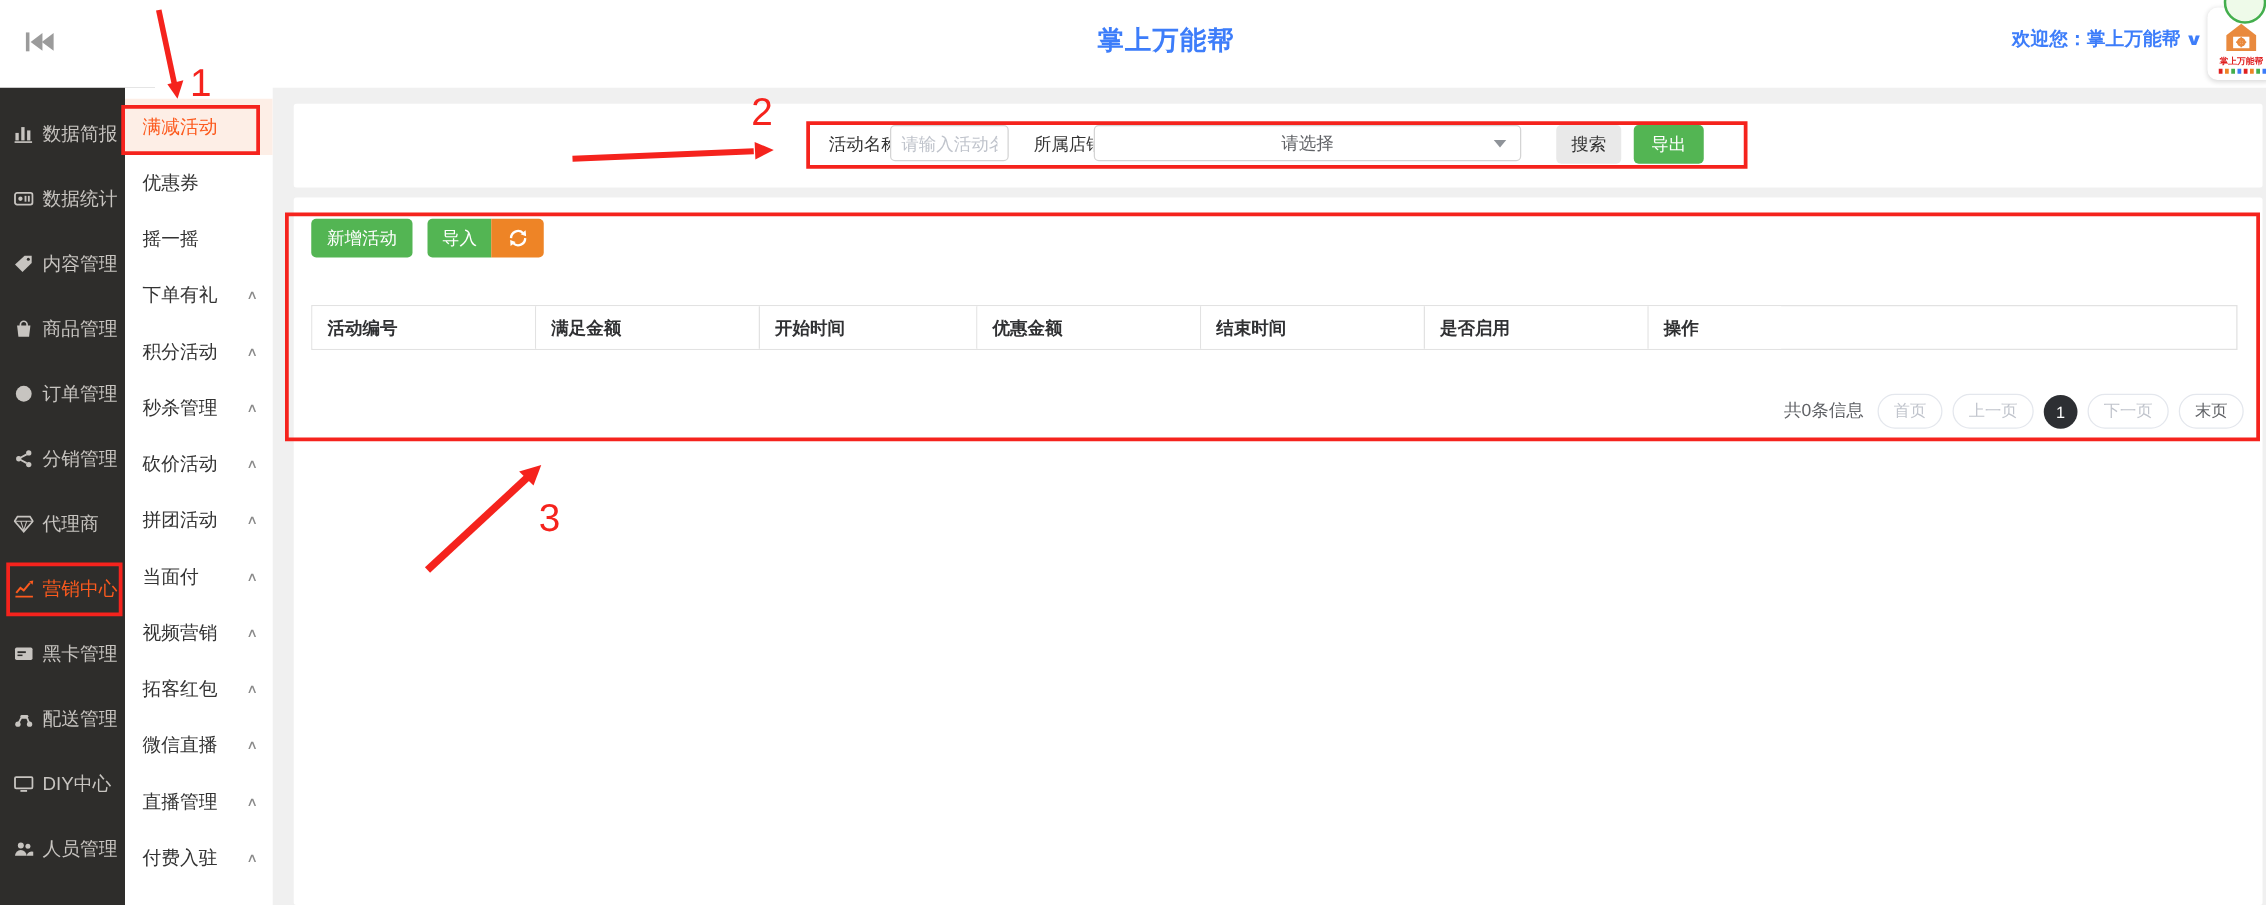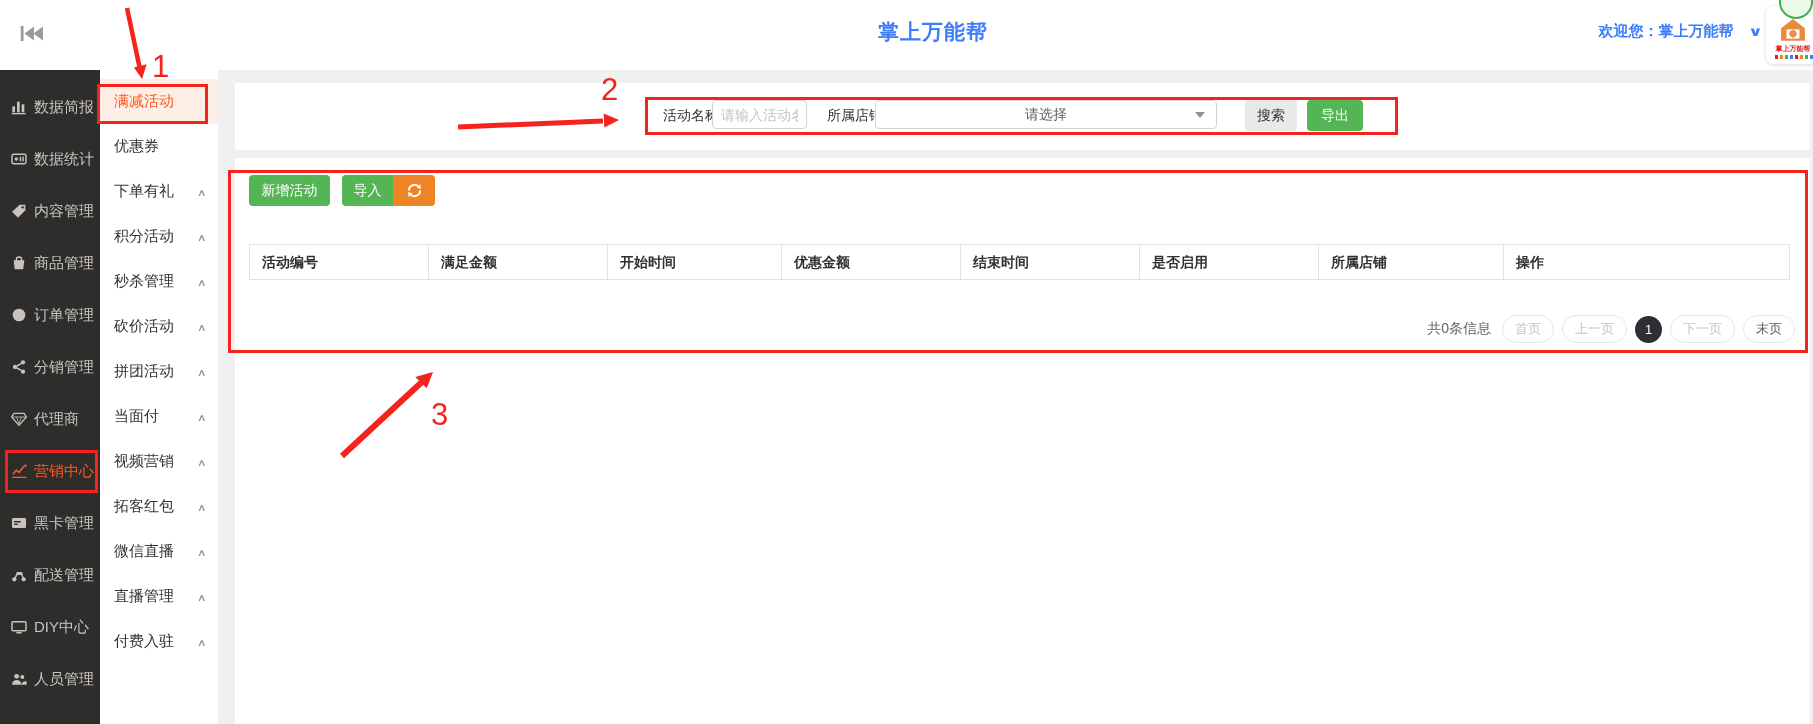--- a/index.html
+++ b/index.html
@@ -4,21 +4,21 @@
 <style>
   html,body{margin:0;padding:0;}
   body{font-family:"Liberation Sans","DejaVu Sans",sans-serif;}
   #app{position:relative;width:1813px;height:724px;overflow:hidden;background:#ffffff;}
 
   
   .header{position:absolute;left:0;top:0;width:1813px;height:70px;background:#fff;z-index:5;}
   .collapse{position:absolute;left:20px;top:25px;width:26px;height:17px;cursor:pointer;}
   .collapse svg{width:100%;height:100%;}
   .app-title{position:absolute;left:878px;top:18px;font-size:21px;font-weight:bold;color:#3d7dfa;letter-spacing:1px;}
-  .welcome{position:absolute;right:52px;top:22px;display:flex;align-items:center;gap:17px;cursor:pointer;}
+  .welcome{position:absolute;right:52px;top:22px;display:flex;align-items:center;gap:6px;cursor:pointer;}
   .welcome .w-text{font-size:15px;font-weight:bold;color:#3d7dfa;white-space:nowrap;}
   .welcome .w-caret{font-size:13px;color:#3d7dfa;font-weight:bold;transform:scaleX(1.4);}
   .logo-badge{position:absolute;left:1766px;top:6px;width:54px;height:58px;background:#fff;border-radius:8px;box-shadow:0 1px 4px rgba(0,0,0,.15);z-index:6;}
   .logo-ring{position:absolute;left:13px;top:-21px;width:30px;height:30px;border:2px solid #43ae4d;border-radius:50%;background:#eefae9;}
   .logo-house{position:absolute;left:14px;top:12px;width:26px;height:24px;}
   .logo-text{position:absolute;left:0;top:38px;width:54px;text-align:center;font-size:7px;font-weight:bold;color:#e02020;white-space:nowrap;}
   .logo-dots{position:absolute;left:9px;top:49px;display:flex;gap:2px;}
   .logo-dots i{width:3px;height:4px;display:block;}
 
   
@@ -247,20 +247,23 @@
     </div>
 
   <div class="submenu" id="submenu-items">
       <div class="sub-item active">
         <span>满减活动</span>
       </div>
       <div class="sub-item">
         <span>优惠券</span>
       </div>
       <div class="sub-item">
+        <span>摇一摇</span>
+      </div>
+      <div class="sub-item">
         <span>下单有礼</span>
         <span class="caret">∧</span>
       </div>
       <div class="sub-item">
         <span>积分活动</span>
         <span class="caret">∧</span>
       </div>
       <div class="sub-item">
         <span>秒杀管理</span>
         <span class="caret">∧</span>
@@ -327,21 +330,20 @@
         </span>
       </button>
 
       <div class="tbl" id="table-head-row">
           <div class="th" style="width: 179px;">活动编号</div>
           <div class="th" style="width: 179px;">满足金额</div>
           <div class="th" style="width: 174px;">开始时间</div>
           <div class="th" style="width: 179px;">优惠金额</div>
           <div class="th" style="width: 179px;">结束时间</div>
           <div class="th" style="width: 179px;">是否启用</div>
-          <div class="th" style="width: 185px;">所属店铺</div>
           <div class="th" style="width: 106px;">操作</div>
         </div>
 
       <div class="pager">
         <span class="pg-total">共0条信息</span>
         <button class="pg-btn pg-disabled">首页</button>
         <button class="pg-btn pg-disabled">上一页</button>
         <button class="pg-btn pg-current">1</button>
         <button class="pg-btn pg-disabled">下一页</button>
         <button class="pg-btn pg-dark">末页</button>

